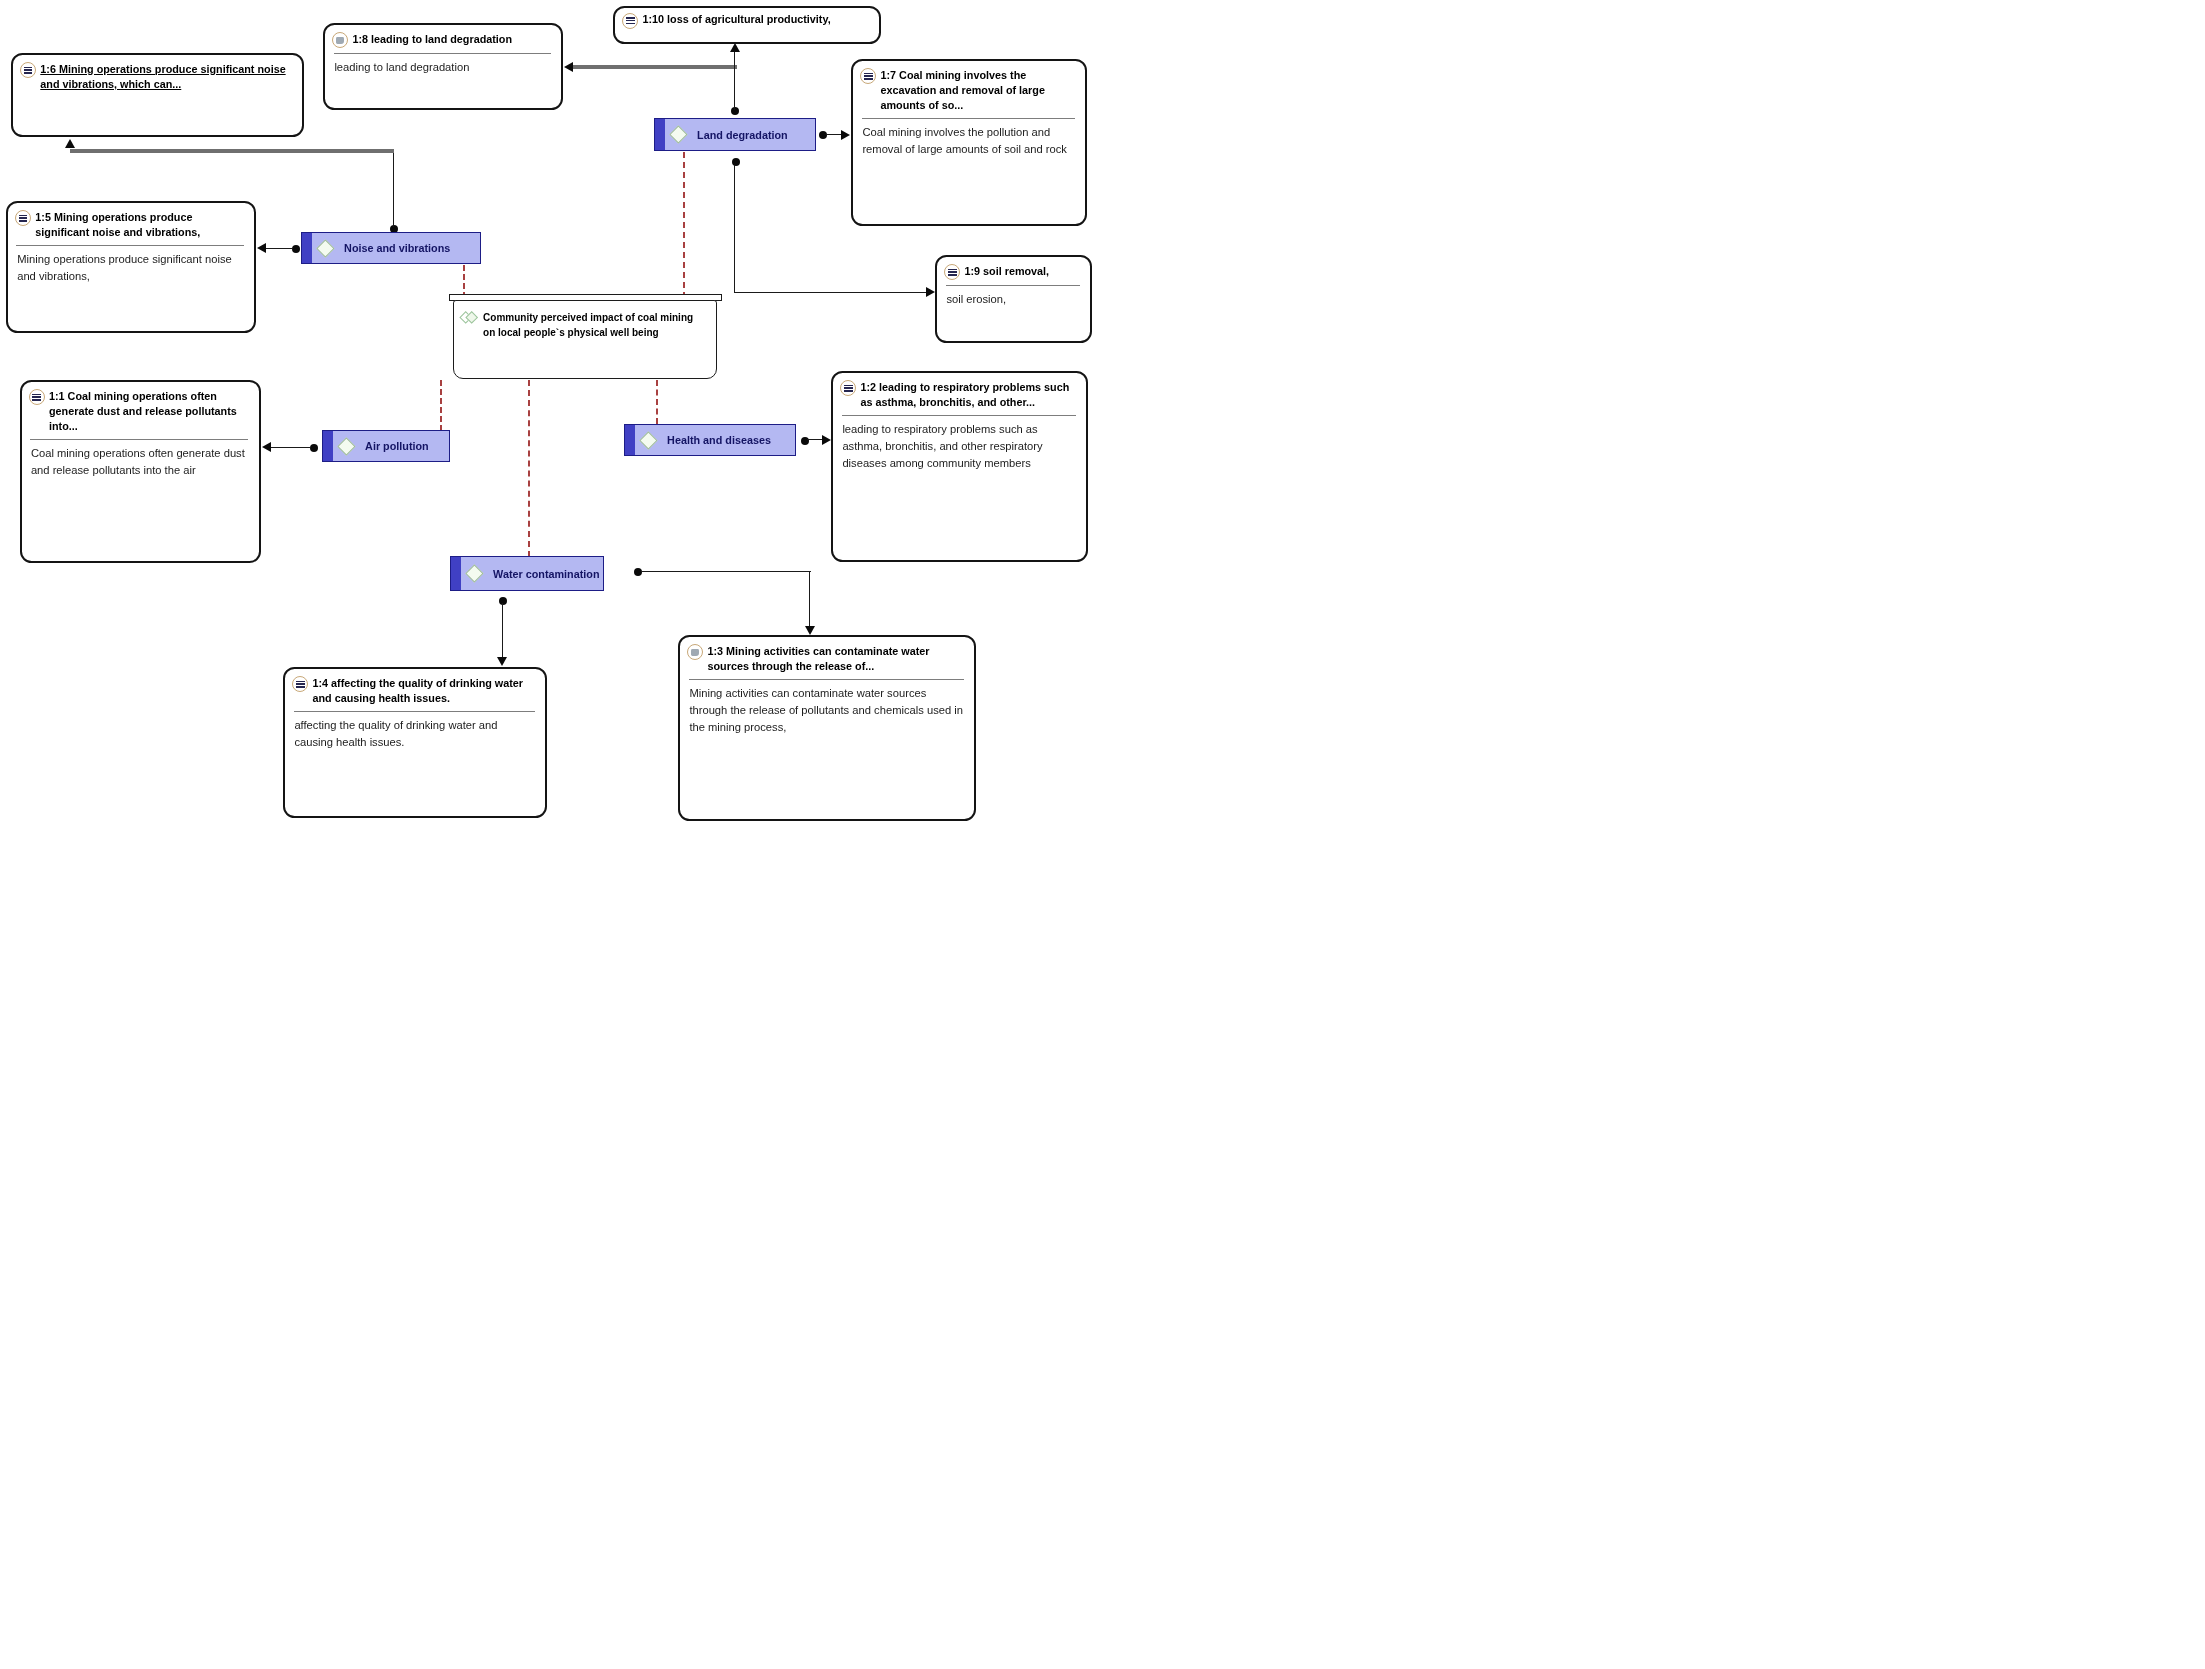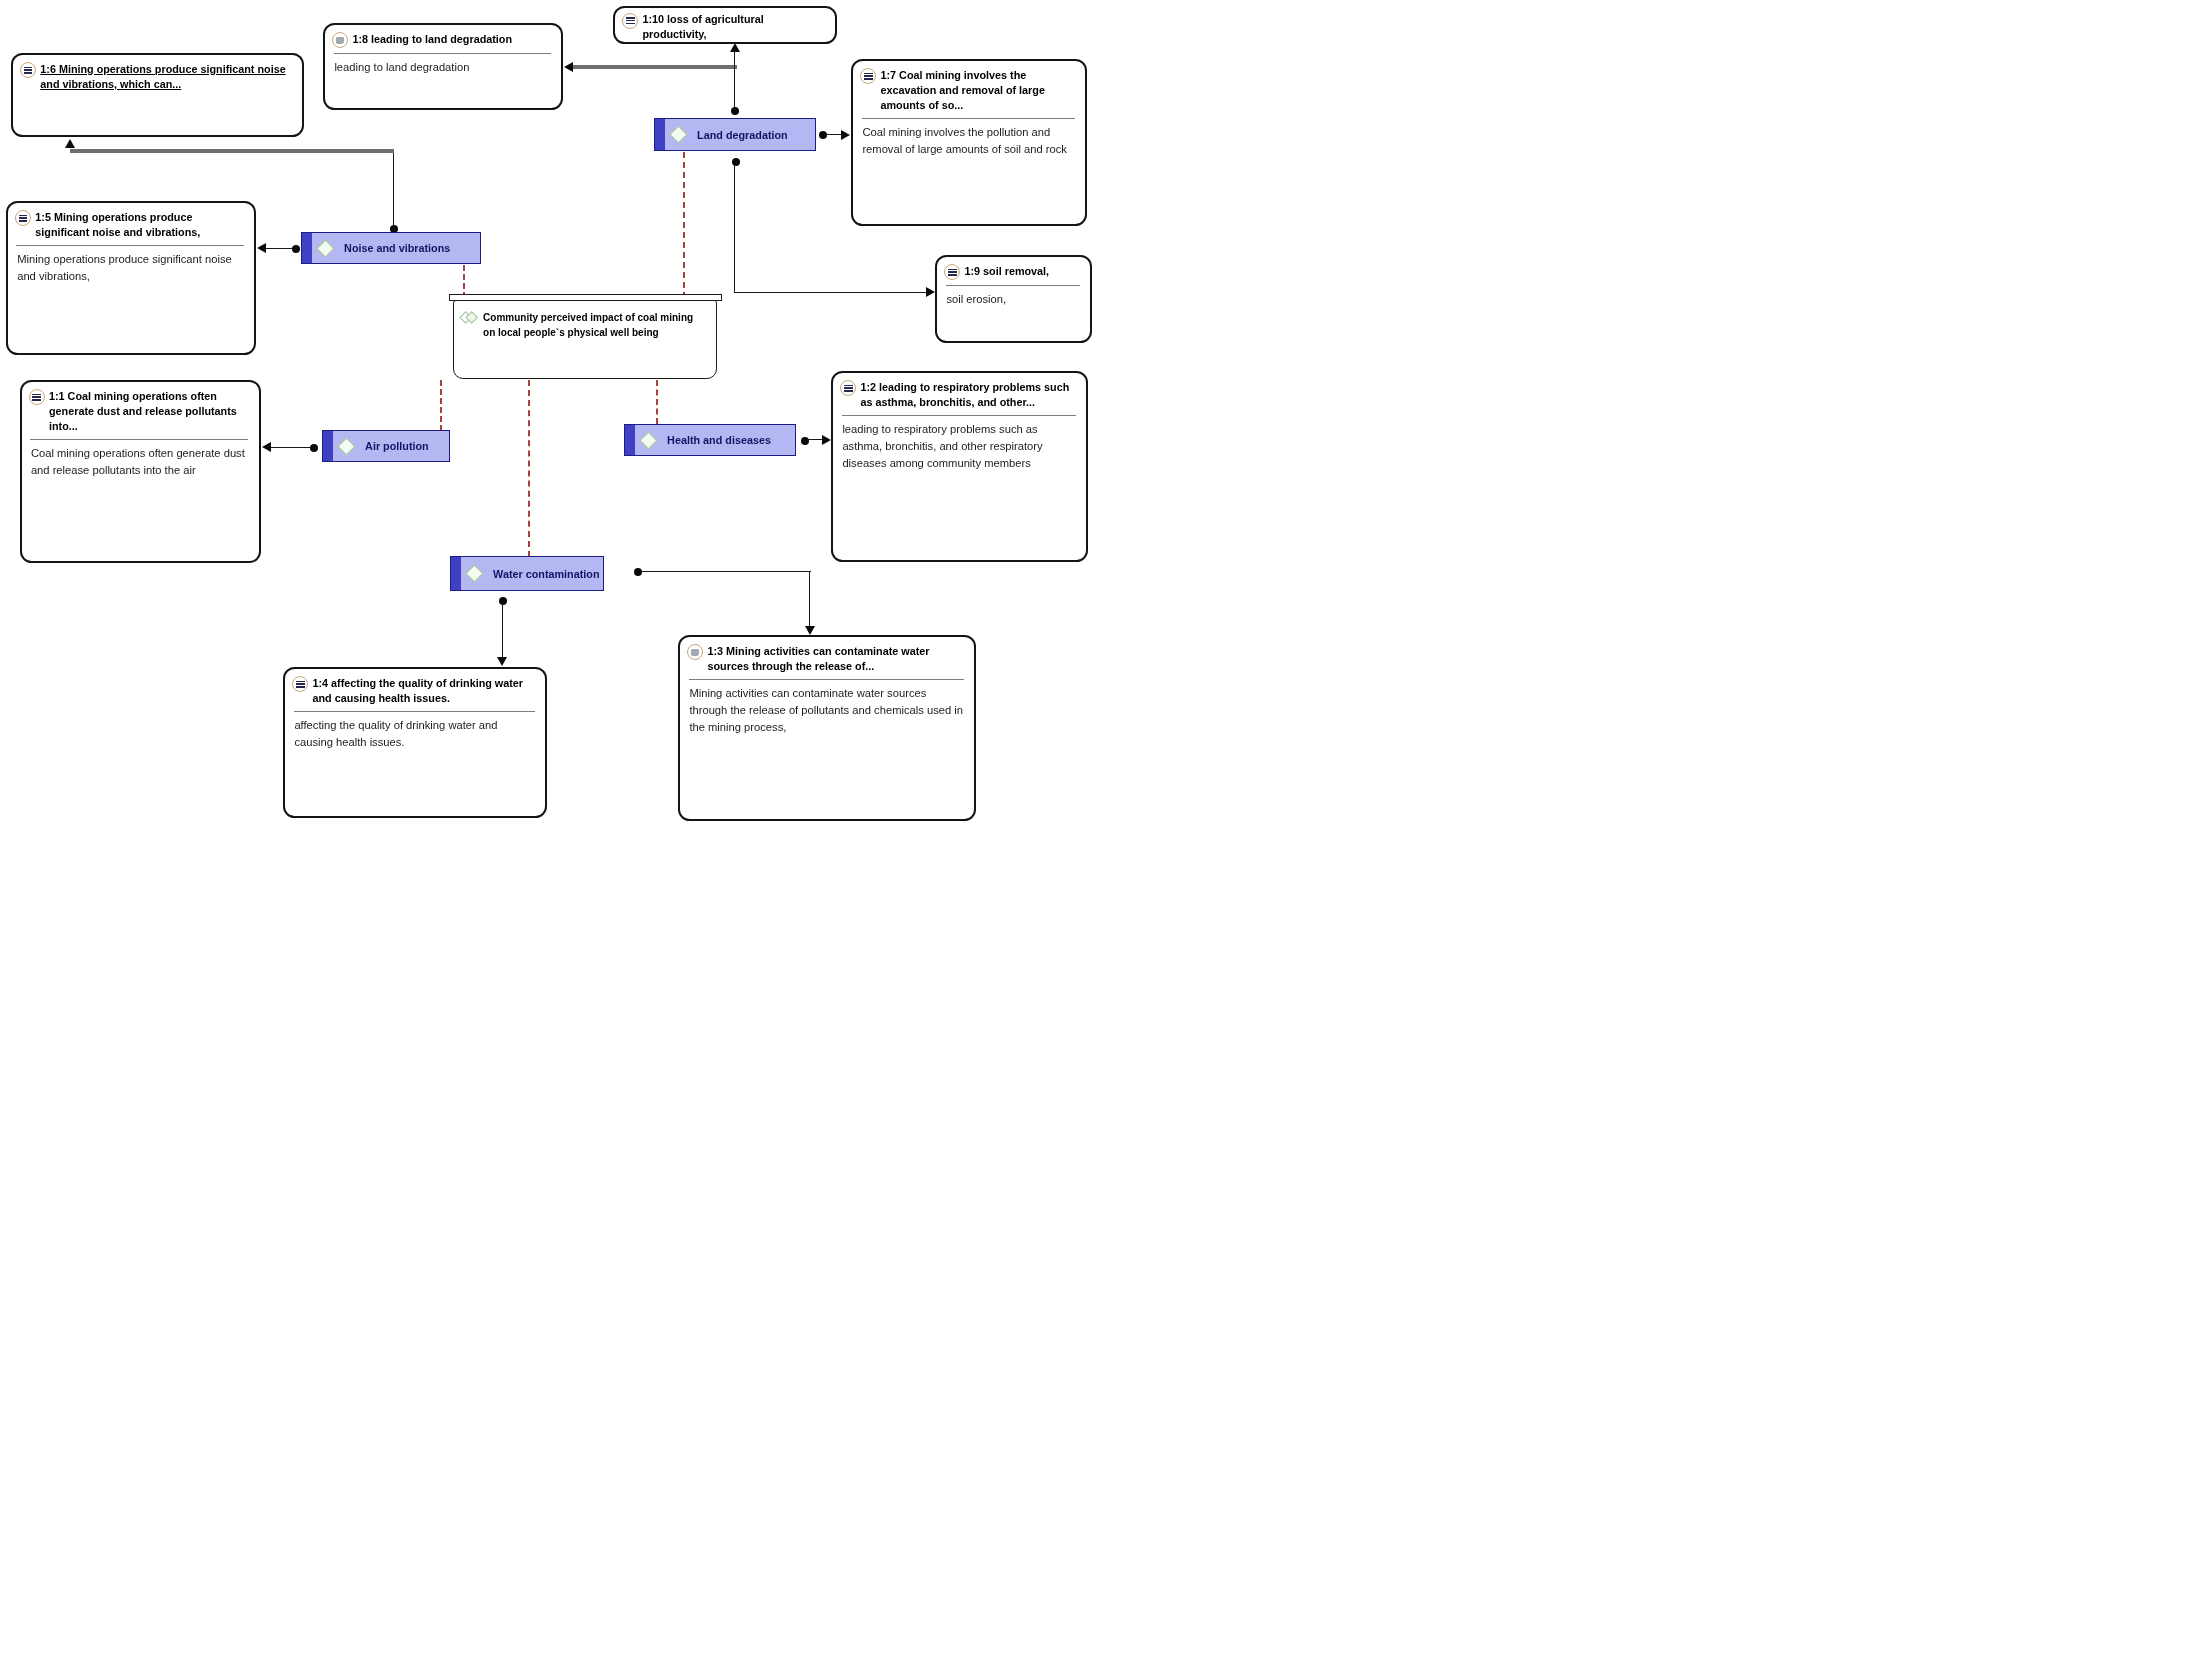--- a/index.html
+++ b/index.html
@@ -121,21 +121,21 @@
     <div class="qtitle-row">
       <span class="icon-memo">
           <i></i>
         </span>
       <div class="qtitle">1:8 leading to land degradation</div>
     </div>
     <hr class="qdivider">
     <div class="qbody">leading to land degradation</div>
   </div>
 
-  <div class="qbox" style="left:613px;top:5.8px;width:224px;height:38px;padding-top:4.3px;">
+  <div class="qbox" style="left:613px;top:5.8px;width:268px;height:38px;padding-top:4.3px;">
     <div class="qtitle-row">
       <span class="icon-quote">
           <i></i>
           <i></i>
           <i></i>
         </span>
       <div class="qtitle">1:10 loss of agricultural productivity,</div>
     </div>
   </div>
 
@@ -145,21 +145,21 @@
           <i></i>
           <i></i>
           <i></i>
         </span>
       <div class="qtitle">1:7 Coal mining involves the excavation and removal of large amounts of so...</div>
     </div>
     <hr class="qdivider">
     <div class="qbody">Coal mining involves the pollution and removal of large amounts of soil  and rock</div>
   </div>
 
-  <div class="qbox" style="left:5.8px;top:201px;width:250px;height:154px;">
+  <div class="qbox" style="left:5.8px;top:201px;width:250px;height:132px;">
     <div class="qtitle-row">
       <span class="icon-quote">
           <i></i>
           <i></i>
           <i></i>
         </span>
       <div class="qtitle">1:5 Mining operations produce significant noise and vibrations,</div>
     </div>
     <hr class="qdivider">
     <div class="qbody">Mining operations produce significant noise and vibrations,</div>

